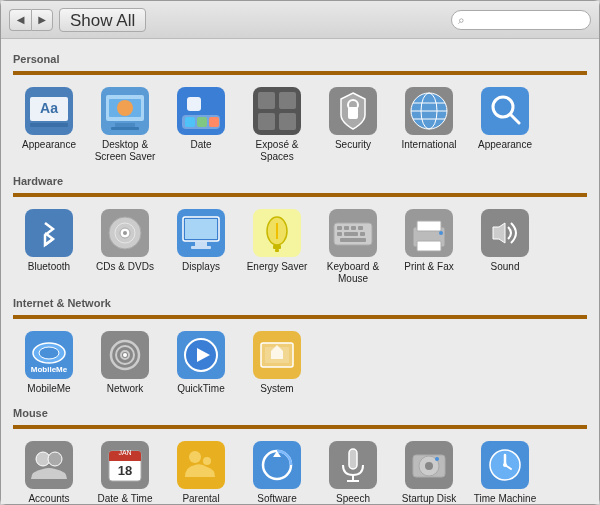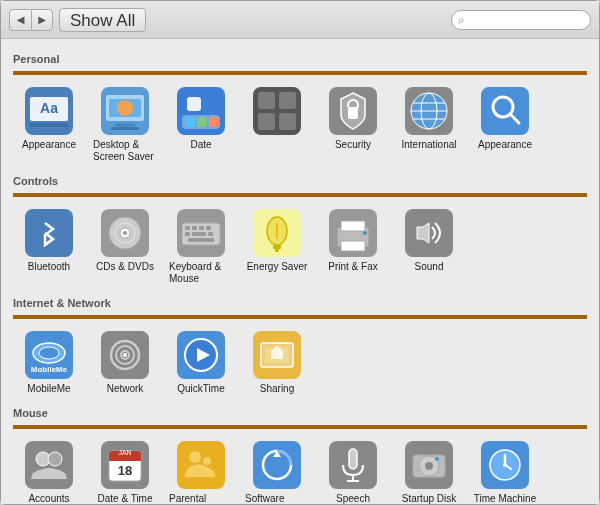--- a/index.html
+++ b/index.html
@@ -131,21 +131,21 @@
     .pref-icon {
       width: 52px;
       height: 52px;
       display: flex;
       align-items: center;
       justify-content: center;
       margin-bottom: 2px;
     }
     .pref-label {
       font-size: 10px;
-      text-align: left;
+      text-align: center;
       color: #222;
       line-height: 1.2;
       max-width: 68px;
       word-wrap: break-word;
     }
   </style>
 </head>
 <body>
 
 <div class="window">
@@ -204,20 +204,22 @@
           <div class="pref-item">
             <div class="pref-icon">
               <svg width="48" height="48" viewBox="0 0 48 48">
                 <rect width="48" height="48" rx="8" fill="#555"></rect>
                 <rect x="5" y="5" width="17" height="17" rx="2" fill="#7c7c7c"></rect>
                 <rect x="26" y="5" width="17" height="17" rx="2" fill="#7c7c7c"></rect>
                 <rect x="5" y="26" width="17" height="17" rx="2" fill="#7c7c7c"></rect>
                 <rect x="26" y="26" width="17" height="17" rx="2" fill="#7c7c7c"></rect>
               </svg>
             </div>
+            <div class="pref-label">Exposé &amp;
+Spaces</div>
           </div>
           <div class="pref-item">
             <div class="pref-icon">
               <svg width="48" height="48" viewBox="0 0 48 48">
                 <rect width="48" height="48" rx="8" fill="#888"></rect>
                 <path d="M24 6 L36 12 L36 28 C36 36 24 42 24 42 C24 42 12 36 12 28 L12 12 Z" fill="#aaa" stroke="white" stroke-width="1.5"></path>
                 <rect x="19" y="20" width="10" height="12" rx="2" fill="white"></rect>
                 <circle cx="24" cy="18" r="5" fill="none" stroke="white" stroke-width="2"></circle>
               </svg>
             </div>
@@ -242,21 +244,21 @@
                 <rect width="48" height="48" rx="8" fill="#4a90d9"></rect>
                 <circle cx="22" cy="20" r="10" fill="none" stroke="white" stroke-width="3"></circle>
                 <line x1="29" y1="27" x2="38" y2="36" stroke="white" stroke-width="3" stroke-linecap="round"></line>
               </svg>
             </div>
             <div class="pref-label">Appearance</div>
           </div>
         </div>
       </div>
       <div>
-        <div class="section-label">Controls</div>
+        <div class="section-label">Hardware</div>
         <div class="items-row">
           <div class="pref-item">
             <div class="pref-icon">
               <svg width="48" height="48" viewBox="0 0 48 48">
                 <rect width="48" height="48" rx="8" fill="#4a7fba"></rect>
                 <path d="M20 14 L28 20 L20 26 L20 36 L28 30 L20 24" stroke="white" stroke-width="2.5" fill="none"></path>
                 <path d="M20 36 L28 30" stroke="white" stroke-width="2.5" fill="none"></path>
               </svg>
             </div>
             <div class="pref-label">Bluetooth</div>
@@ -265,20 +267,45 @@
             <div class="pref-icon">
               <svg width="48" height="48" viewBox="0 0 48 48">
                 <rect width="48" height="48" rx="8" fill="#999"></rect>
                 <circle cx="24" cy="24" r="16" fill="#ccc" stroke="#aaa" stroke-width="1"></circle>
                 <circle cx="24" cy="24" r="5" fill="white" stroke="#aaa"></circle>
                 <circle cx="24" cy="24" r="2" fill="#999"></circle>
                 <ellipse cx="24" cy="24" rx="10" ry="10" fill="none" stroke="rgba(255,255,255,0.5)" stroke-width="1"></ellipse>
               </svg>
             </div>
             <div class="pref-label">CDs &amp; DVDs</div>
+          </div>
+          <div class="pref-item">
+            <div class="pref-icon">
+              <svg width="48" height="48" viewBox="0 0 48 48">
+                <rect width="48" height="48" rx="8" fill="#4a90d9"></rect>
+                <rect x="6" y="8" width="36" height="24" rx="2" fill="#3a7fcf" stroke="white" stroke-width="1.5"></rect>
+                <rect x="8" y="10" width="32" height="20" fill="#a8d4f5"></rect>
+                <rect x="18" y="33" width="12" height="4" fill="white" opacity="0.7"></rect>
+                <rect x="14" y="37" width="20" height="3" rx="1" fill="white" opacity="0.7"></rect>
+              </svg>
+            </div>
+            <div class="pref-label">Displays</div>
+          </div>
+          <div class="pref-item">
+            <div class="pref-icon">
+              <svg width="48" height="48" viewBox="0 0 48 48">
+                <rect width="48" height="48" rx="8" fill="#f5f5a0"></rect>
+                <ellipse cx="24" cy="22" rx="10" ry="14" fill="#f0e060" stroke="#c8b800" stroke-width="1.5"></ellipse>
+                <rect x="20" y="36" width="8" height="4" rx="1" fill="#c8b800"></rect>
+                <rect x="22" y="40" width="4" height="3" rx="1" fill="#c8b800"></rect>
+                <line x1="24" y1="14" x2="24" y2="30" stroke="#f0c000" stroke-width="2"></line>
+              </svg>
+            </div>
+            <div class="pref-label">Energy
+Saver</div>
           </div>
           <div class="pref-item">
             <div class="pref-icon">
               <svg width="48" height="48" viewBox="0 0 48 48">
                 <rect width="48" height="48" rx="8" fill="#999"></rect>
                 <rect x="5" y="14" width="38" height="22" rx="3" fill="#ccc" stroke="#aaa"></rect>
                 <rect x="8" y="17" width="5" height="4" rx="1" fill="#999"></rect>
                 <rect x="15" y="17" width="5" height="4" rx="1" fill="#999"></rect>
                 <rect x="22" y="17" width="5" height="4" rx="1" fill="#999"></rect>
                 <rect x="29" y="17" width="5" height="4" rx="1" fill="#999"></rect>
@@ -287,33 +314,20 @@
                 <rect x="31" y="23" width="5" height="4" rx="1" fill="#999"></rect>
                 <rect x="11" y="29" width="26" height="4" rx="1" fill="#999"></rect>
               </svg>
             </div>
             <div class="pref-label">Keyboard &amp;
 Mouse</div>
           </div>
           <div class="pref-item">
             <div class="pref-icon">
               <svg width="48" height="48" viewBox="0 0 48 48">
-                <rect width="48" height="48" rx="8" fill="#f5f5a0"></rect>
-                <ellipse cx="24" cy="22" rx="10" ry="14" fill="#f0e060" stroke="#c8b800" stroke-width="1.5"></ellipse>
-                <rect x="20" y="36" width="8" height="4" rx="1" fill="#c8b800"></rect>
-                <rect x="22" y="40" width="4" height="3" rx="1" fill="#c8b800"></rect>
-                <line x1="24" y1="14" x2="24" y2="30" stroke="#f0c000" stroke-width="2"></line>
-              </svg>
-            </div>
-            <div class="pref-label">Energy
-Saver</div>
-          </div>
-          <div class="pref-item">
-            <div class="pref-icon">
-              <svg width="48" height="48" viewBox="0 0 48 48">
                 <rect width="48" height="48" rx="8" fill="#999"></rect>
                 <rect x="8" y="18" width="32" height="20" rx="2" fill="#bbb" stroke="#999"></rect>
                 <rect x="12" y="12" width="24" height="10" rx="1" fill="white" stroke="#aaa"></rect>
                 <rect x="12" y="32" width="24" height="10" rx="1" fill="white" stroke="#aaa"></rect>
                 <circle cx="36" cy="24" r="2" fill="#4a90d9"></circle>
               </svg>
             </div>
             <div class="pref-label">Print &amp; Fax</div>
           </div>
           <div class="pref-item">
@@ -367,21 +381,21 @@
           </div>
           <div class="pref-item">
             <div class="pref-icon">
               <svg width="48" height="48" viewBox="0 0 48 48">
                 <rect width="48" height="48" rx="8" fill="#e8b840"></rect>
                 <rect x="8" y="12" width="32" height="24" rx="2" fill="rgba(255,255,255,0.3)" stroke="white" stroke-width="1.5"></rect>
                 <rect x="12" y="16" width="24" height="16" fill="rgba(255,255,255,0.2)"></rect>
                 <path d="M18 28 L18 20 L24 14 L30 20 L30 28" fill="white" opacity="0.8"></path>
               </svg>
             </div>
-            <div class="pref-label">Sharing</div>
+            <div class="pref-label">System</div>
           </div>
         </div>
       </div>
       <div>
         <div class="section-label">Mouse</div>
         <div class="items-row">
           <div class="pref-item">
             <div class="pref-icon">
               <svg width="48" height="48" viewBox="0 0 48 48">
                 <rect width="48" height="48" rx="8" fill="#888"></rect>

